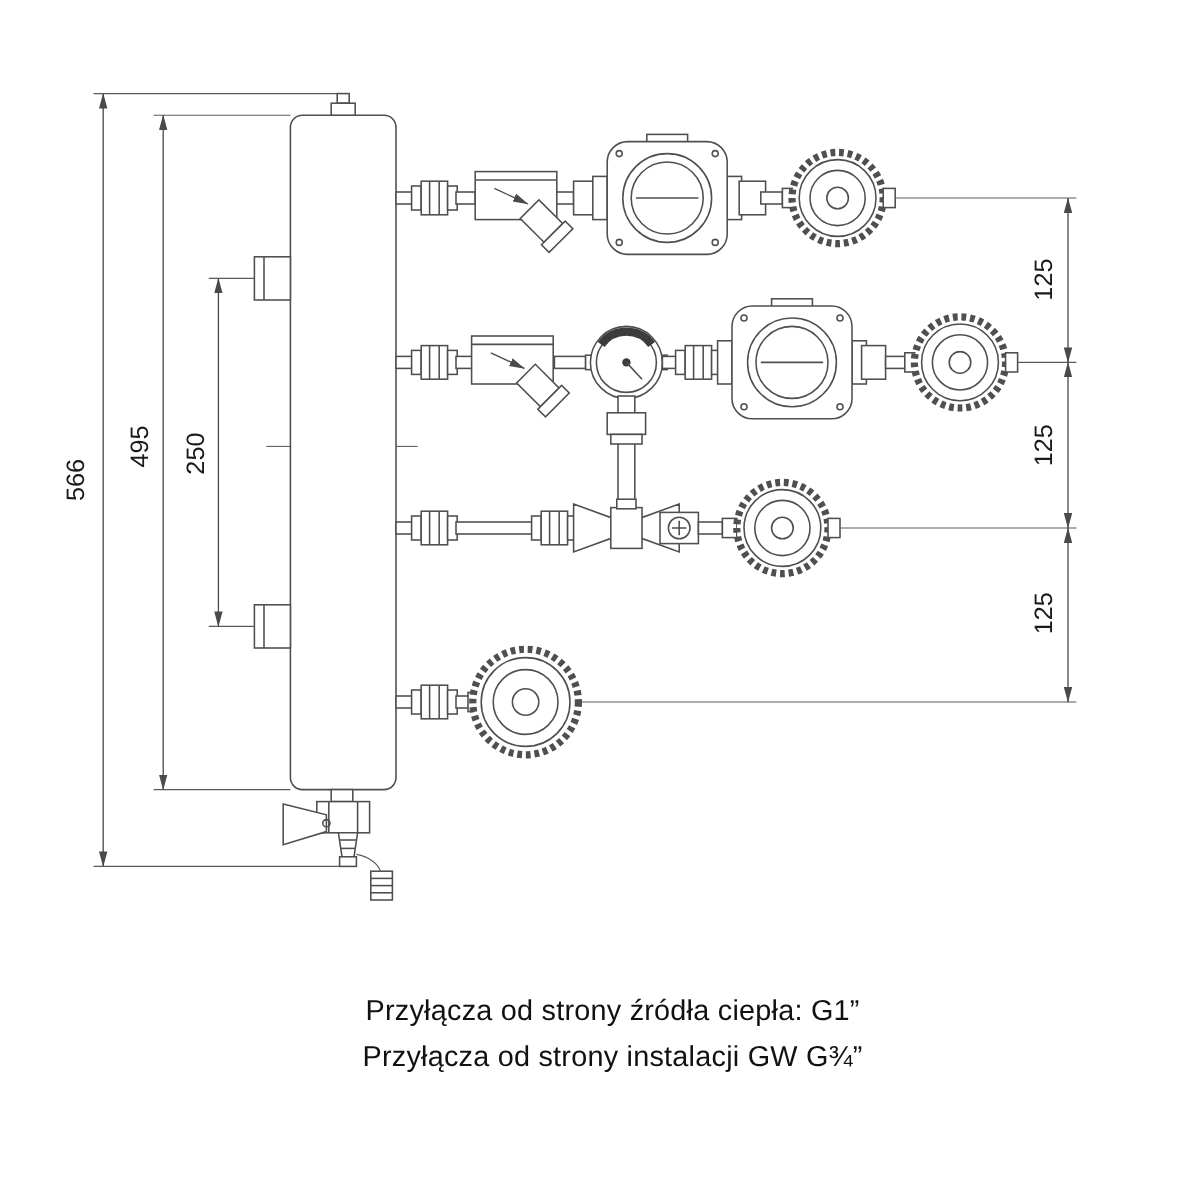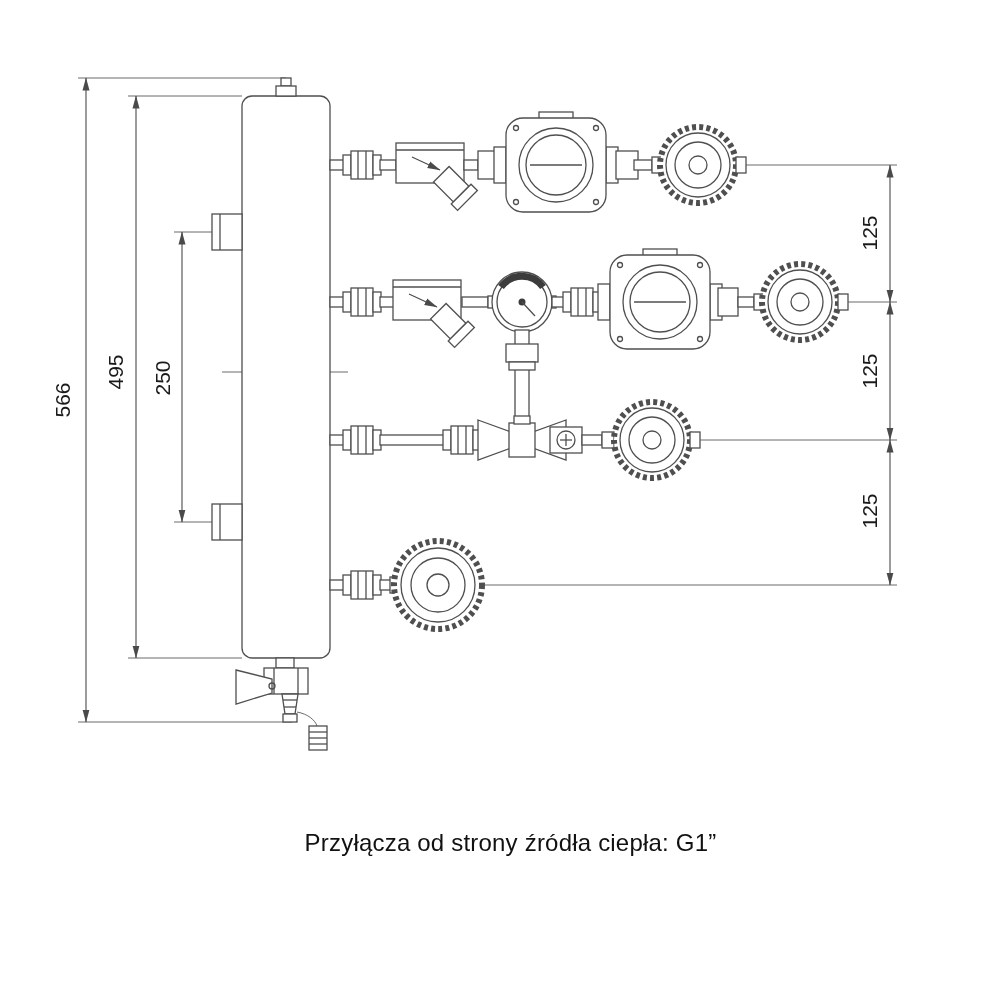--- a/index.html
+++ b/index.html
@@ -232,14 +232,15 @@
       <line x1="309" y1="732" x2="327" y2="732" class="ln"></line>
       <line x1="309" y1="738" x2="327" y2="738" class="ln"></line>
       <line x1="309" y1="744" x2="327" y2="744" class="ln"></line>
     </g>
   </g>
 
 </svg>
 
 <div class="notes">
   <div>Przyłącza od strony źródła ciepła: G1”</div>
+  <div>Przyłącza od strony instalacji GW G¾”</div>
 </div>
 </div>
 
 </body></html>

